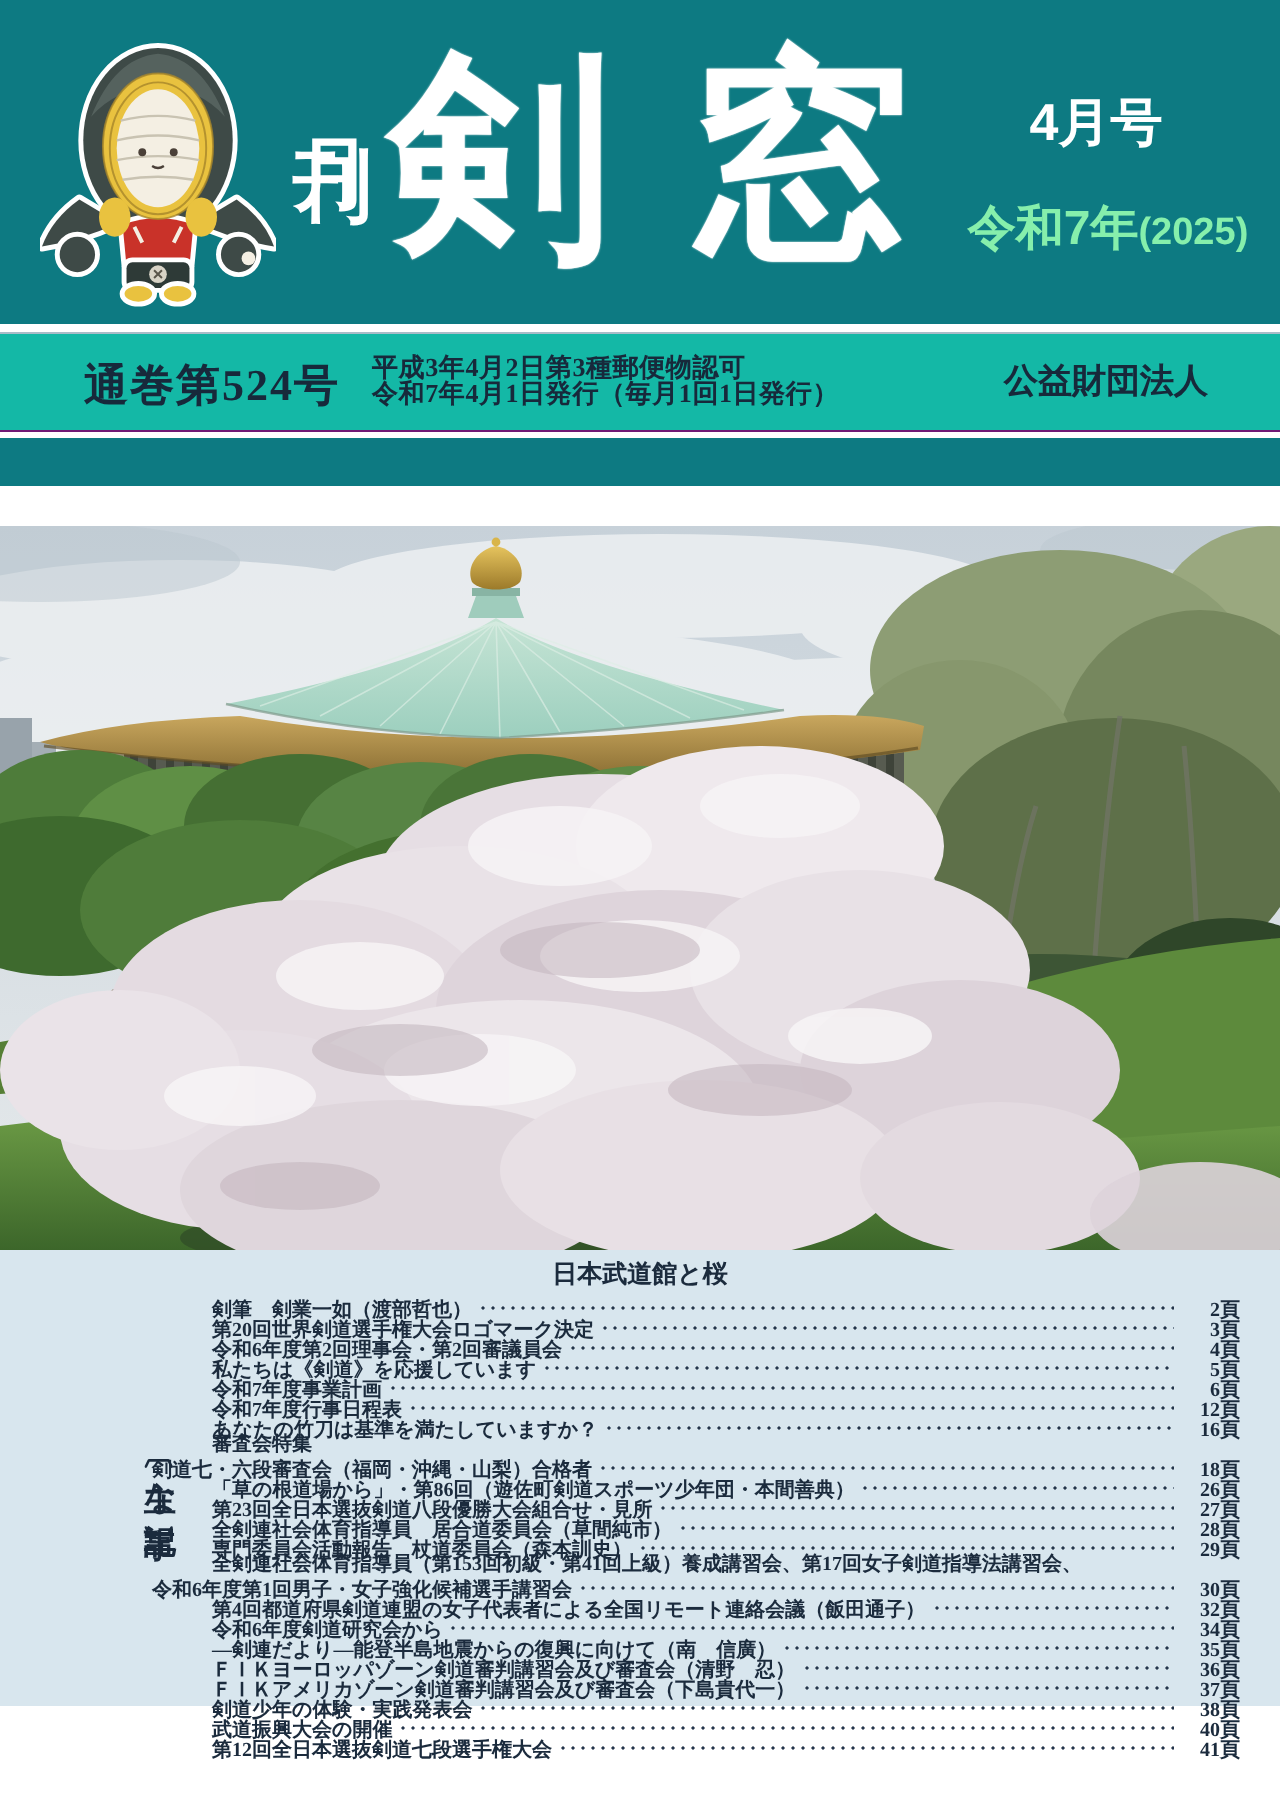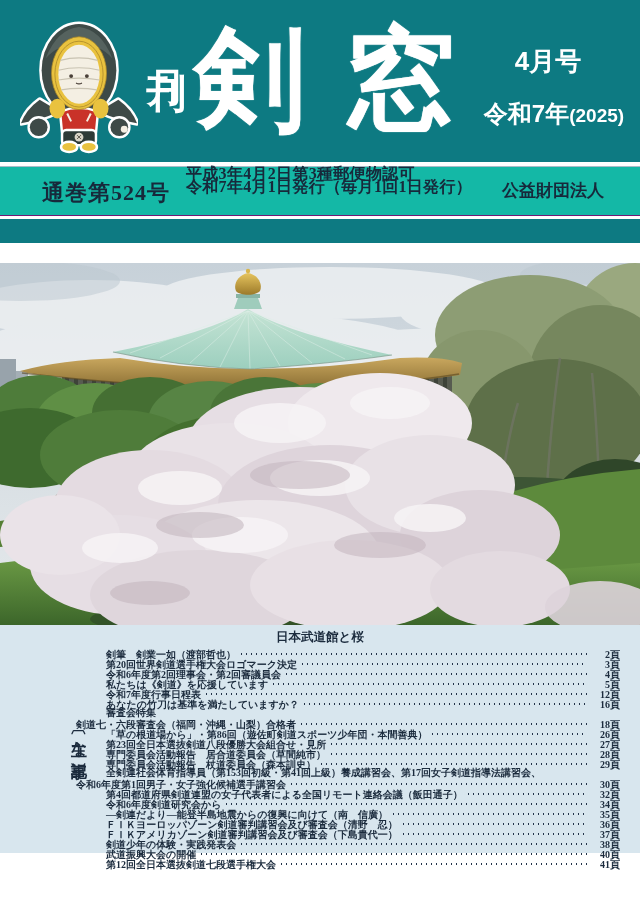--- a/index.html
+++ b/index.html
@@ -14,29 +14,29 @@
   .monthly{position:absolute;left:146px;top:38px;height:102px;
     writing-mode:vertical-rl;color:#ffffff;font-size:40px;font-weight:700;
     letter-spacing:4px;line-height:1;}
   .title-chars{position:absolute;left:194px;top:14px;display:flex;gap:38px;
     color:#ffffff;font-size:112px;font-weight:700;line-height:1.18;
     text-shadow:0 0 1px #ffffff;}
   .issue-month{position:absolute;left:498px;top:44px;width:100px;text-align:center;
     color:#ffffff;font-size:26px;font-weight:700;
     font-family:"Liberation Sans","DejaVu Sans",sans-serif;}
   .issue-year{position:absolute;left:474px;top:98px;width:160px;text-align:center;
-    color:#ffffff;font-size:24px;font-weight:700;
+    color:#86efac;font-size:24px;font-weight:700;
     font-family:"Liberation Sans","DejaVu Sans",sans-serif;white-space:nowrap;}
   .issue-year .paren{font-size:19px;font-weight:700;}
   
   .pub-bar{position:absolute;left:0;top:166px;width:640px;height:50px;background:#14b8a6;
     border-top:1px solid #a9bcc8;border-bottom:1px solid #701a75;box-sizing:border-box;}
   .volume{position:absolute;left:42px;top:11px;font-size:22px;font-weight:700;
     color:#17293b;letter-spacing:1px;}
-  .postal{position:absolute;left:186px;top:0;font-size:16px;font-weight:700;
+  .postal{position:absolute;left:186px;top:10px;font-size:13px;font-weight:700;
     color:#17293b;line-height:13px;letter-spacing:.3px;}
   .publisher{position:absolute;right:36px;top:12px;display:flex;align-items:baseline;gap:9px;
     color:#17293b;font-weight:700;white-space:nowrap;}
   .publisher .pfx{font-size:17px;}
   .publisher .nm{font-size:20px;letter-spacing:.5px;}
   .teal-band{position:absolute;left:0;top:219px;width:640px;height:24px;background:#0d7a82;}
   
   .photo{position:absolute;left:0;top:263px;width:640px;height:362px;display:block;}
   
   .lower{position:absolute;left:0;top:625px;width:640px;height:228px;background:#d8e6ee;}
@@ -264,20 +264,25 @@
           <span class="t">令和6年度第2回理事会・第2回審議員会</span>
           <span class="leader"></span>
           <span class="pg">4頁</span>
         </div>
         <div class="toc-row">
           <span class="t">私たちは《剣道》を応援しています</span>
           <span class="leader"></span>
           <span class="pg">5頁</span>
         </div>
         <div class="toc-row">
+          <span class="t">令和7年度事業計画</span>
+          <span class="leader"></span>
+          <span class="pg">6頁</span>
+        </div>
+        <div class="toc-row">
           <span class="t">令和7年度行事日程表</span>
           <span class="leader"></span>
           <span class="pg">12頁</span>
         </div>
         <div class="toc-row">
           <span class="t">あなたの竹刀は基準を満たしていますか？</span>
           <span class="leader"></span>
           <span class="pg">16頁</span>
         </div>
         <div class="toc-row">
@@ -293,21 +298,21 @@
           <span class="t">「草の根道場から」・第86回（遊佐町剣道スポーツ少年団・本間善典）</span>
           <span class="leader"></span>
           <span class="pg">26頁</span>
         </div>
         <div class="toc-row">
           <span class="t">第23回全日本選抜剣道八段優勝大会組合せ・見所</span>
           <span class="leader"></span>
           <span class="pg">27頁</span>
         </div>
         <div class="toc-row">
-          <span class="t">専門委員会活動報告　居合道委員会（草間純市）</span>
+          <span class="t">全剣連社会体育指導員　居合道委員会（草間純市）</span>
           <span class="leader"></span>
           <span class="pg">28頁</span>
         </div>
         <div class="toc-row">
           <span class="t">専門委員会活動報告　杖道委員会（森本訓史）</span>
           <span class="leader"></span>
           <span class="pg">29頁</span>
         </div>
         <div class="toc-row">
           <span class="t">全剣連社会体育指導員（第153回初級・第41回上級）養成講習会、第17回女子剣道指導法講習会、</span>

